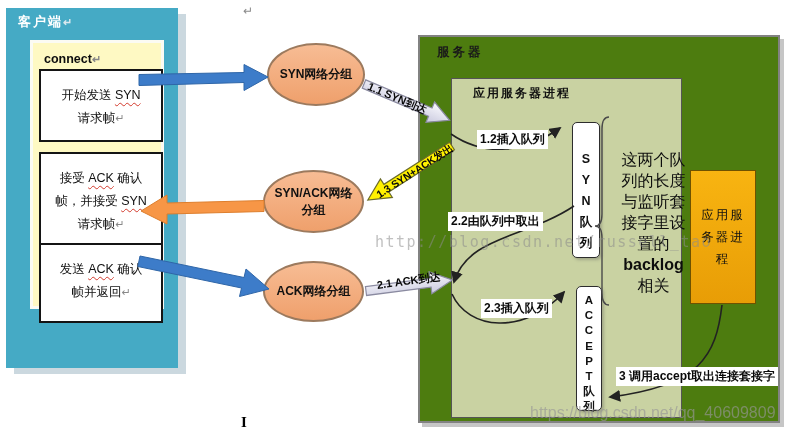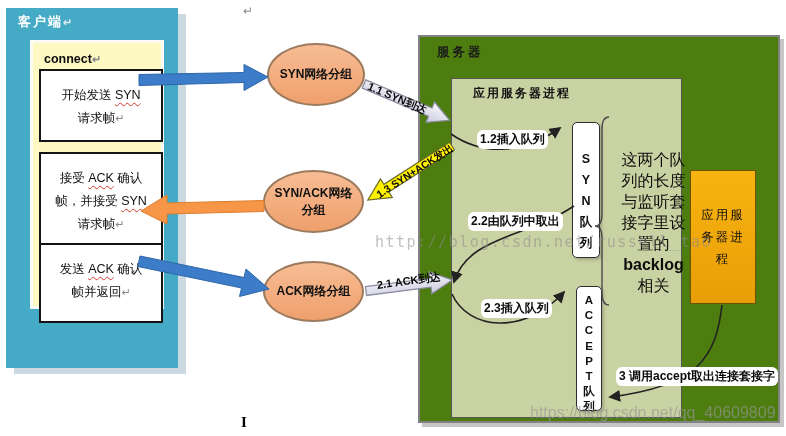--- a/index.html
+++ b/index.html
@@ -57,23 +57,23 @@
 
   
   .arrow-cap{position:absolute;font-weight:bold;font-size:11px;white-space:nowrap;
              transform-origin:0 0;z-index:6;color:#0a0a0a;}
   .cap-a11{left:371px;top:79px;transform:rotate(23deg);}
   .cap-a13{left:374px;top:190px;transform:rotate(-33deg);font-size:10.5px;}
   .cap-a21{left:376px;top:278px;transform:rotate(-8deg);}
 
   
   .flow-label{position:absolute;background:#fff;font-weight:bold;font-size:12px;
-              padding:1px 3px;white-space:nowrap;z-index:6;color:#0a0a0a;border-radius:6px;}
+              padding:1px 3px;white-space:nowrap;z-index:6;color:#0a0a0a;}
   .lbl-a12{left:477px;top:130px;}
-  .lbl-a22{left:468px;top:212px;}
+  .lbl-a22{left:448px;top:212px;}
   .lbl-a23{left:481px;top:299px;}
   .lbl-a3{left:616px;top:367px;}
 
   
   .wm{position:absolute;z-index:9;white-space:nowrap;}
   .wm-mid{left:375px;top:233px;font-family:"DejaVu Sans Mono",monospace;font-size:15px;
           letter-spacing:1.5px;color:rgba(140,140,140,0.55);}
   .wm-bottom{left:530px;top:404px;font-size:16px;color:rgba(150,150,150,0.65);}
   .return-top{left:243px;top:4px;color:#8a8a8a;font-size:12px;z-index:4;}
   .cursor-bar{left:241px;top:414px;font-size:15px;font-weight:bold;color:#000;z-index:4;

